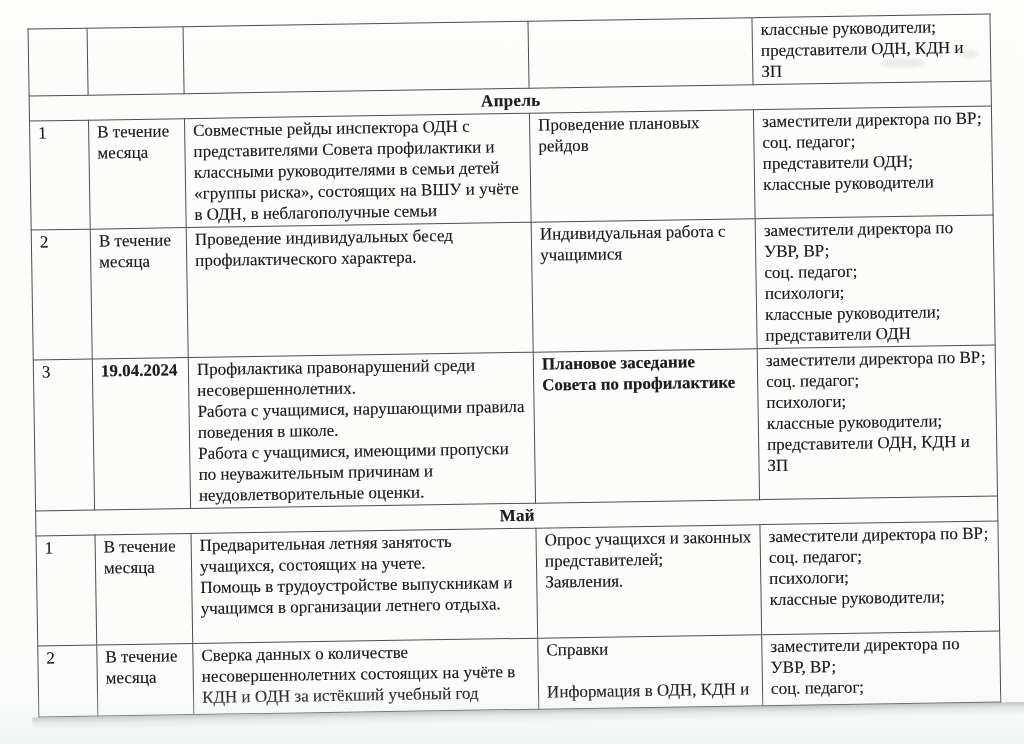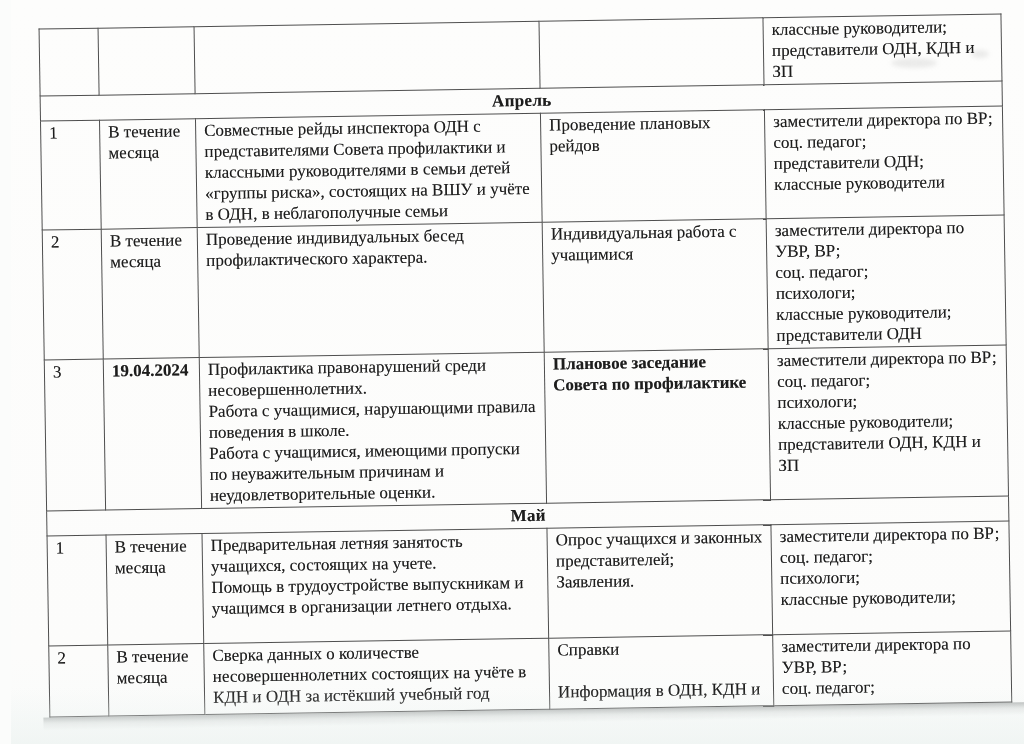--- a/index.html
+++ b/index.html
@@ -5,21 +5,20 @@
   html, body {
     margin: 0; padding: 0;
     width: 1024px; height: 744px;
     overflow: hidden;
     background: #fbfcfb;
     font-family: "Liberation Serif", "DejaVu Serif", serif;
   }
   .paper {
     position: absolute; inset: 0;
     background: linear-gradient(180deg, #fdfdfc 0%, #fcfcfb 88%, #f9fbfa 100%);
-    margin-left: 11px;
   }
   .page-bottom {
     position: absolute; left: 0; right: 0; bottom: 0; height: 56px;
     background: linear-gradient(180deg, rgba(238,243,241,0) 0%, rgba(236,242,240,0.65) 100%);
   }
   .smudge {
     position: absolute;
     border-radius: 50%;
     background: rgba(140,142,142,0.16);
     filter: blur(2px);

